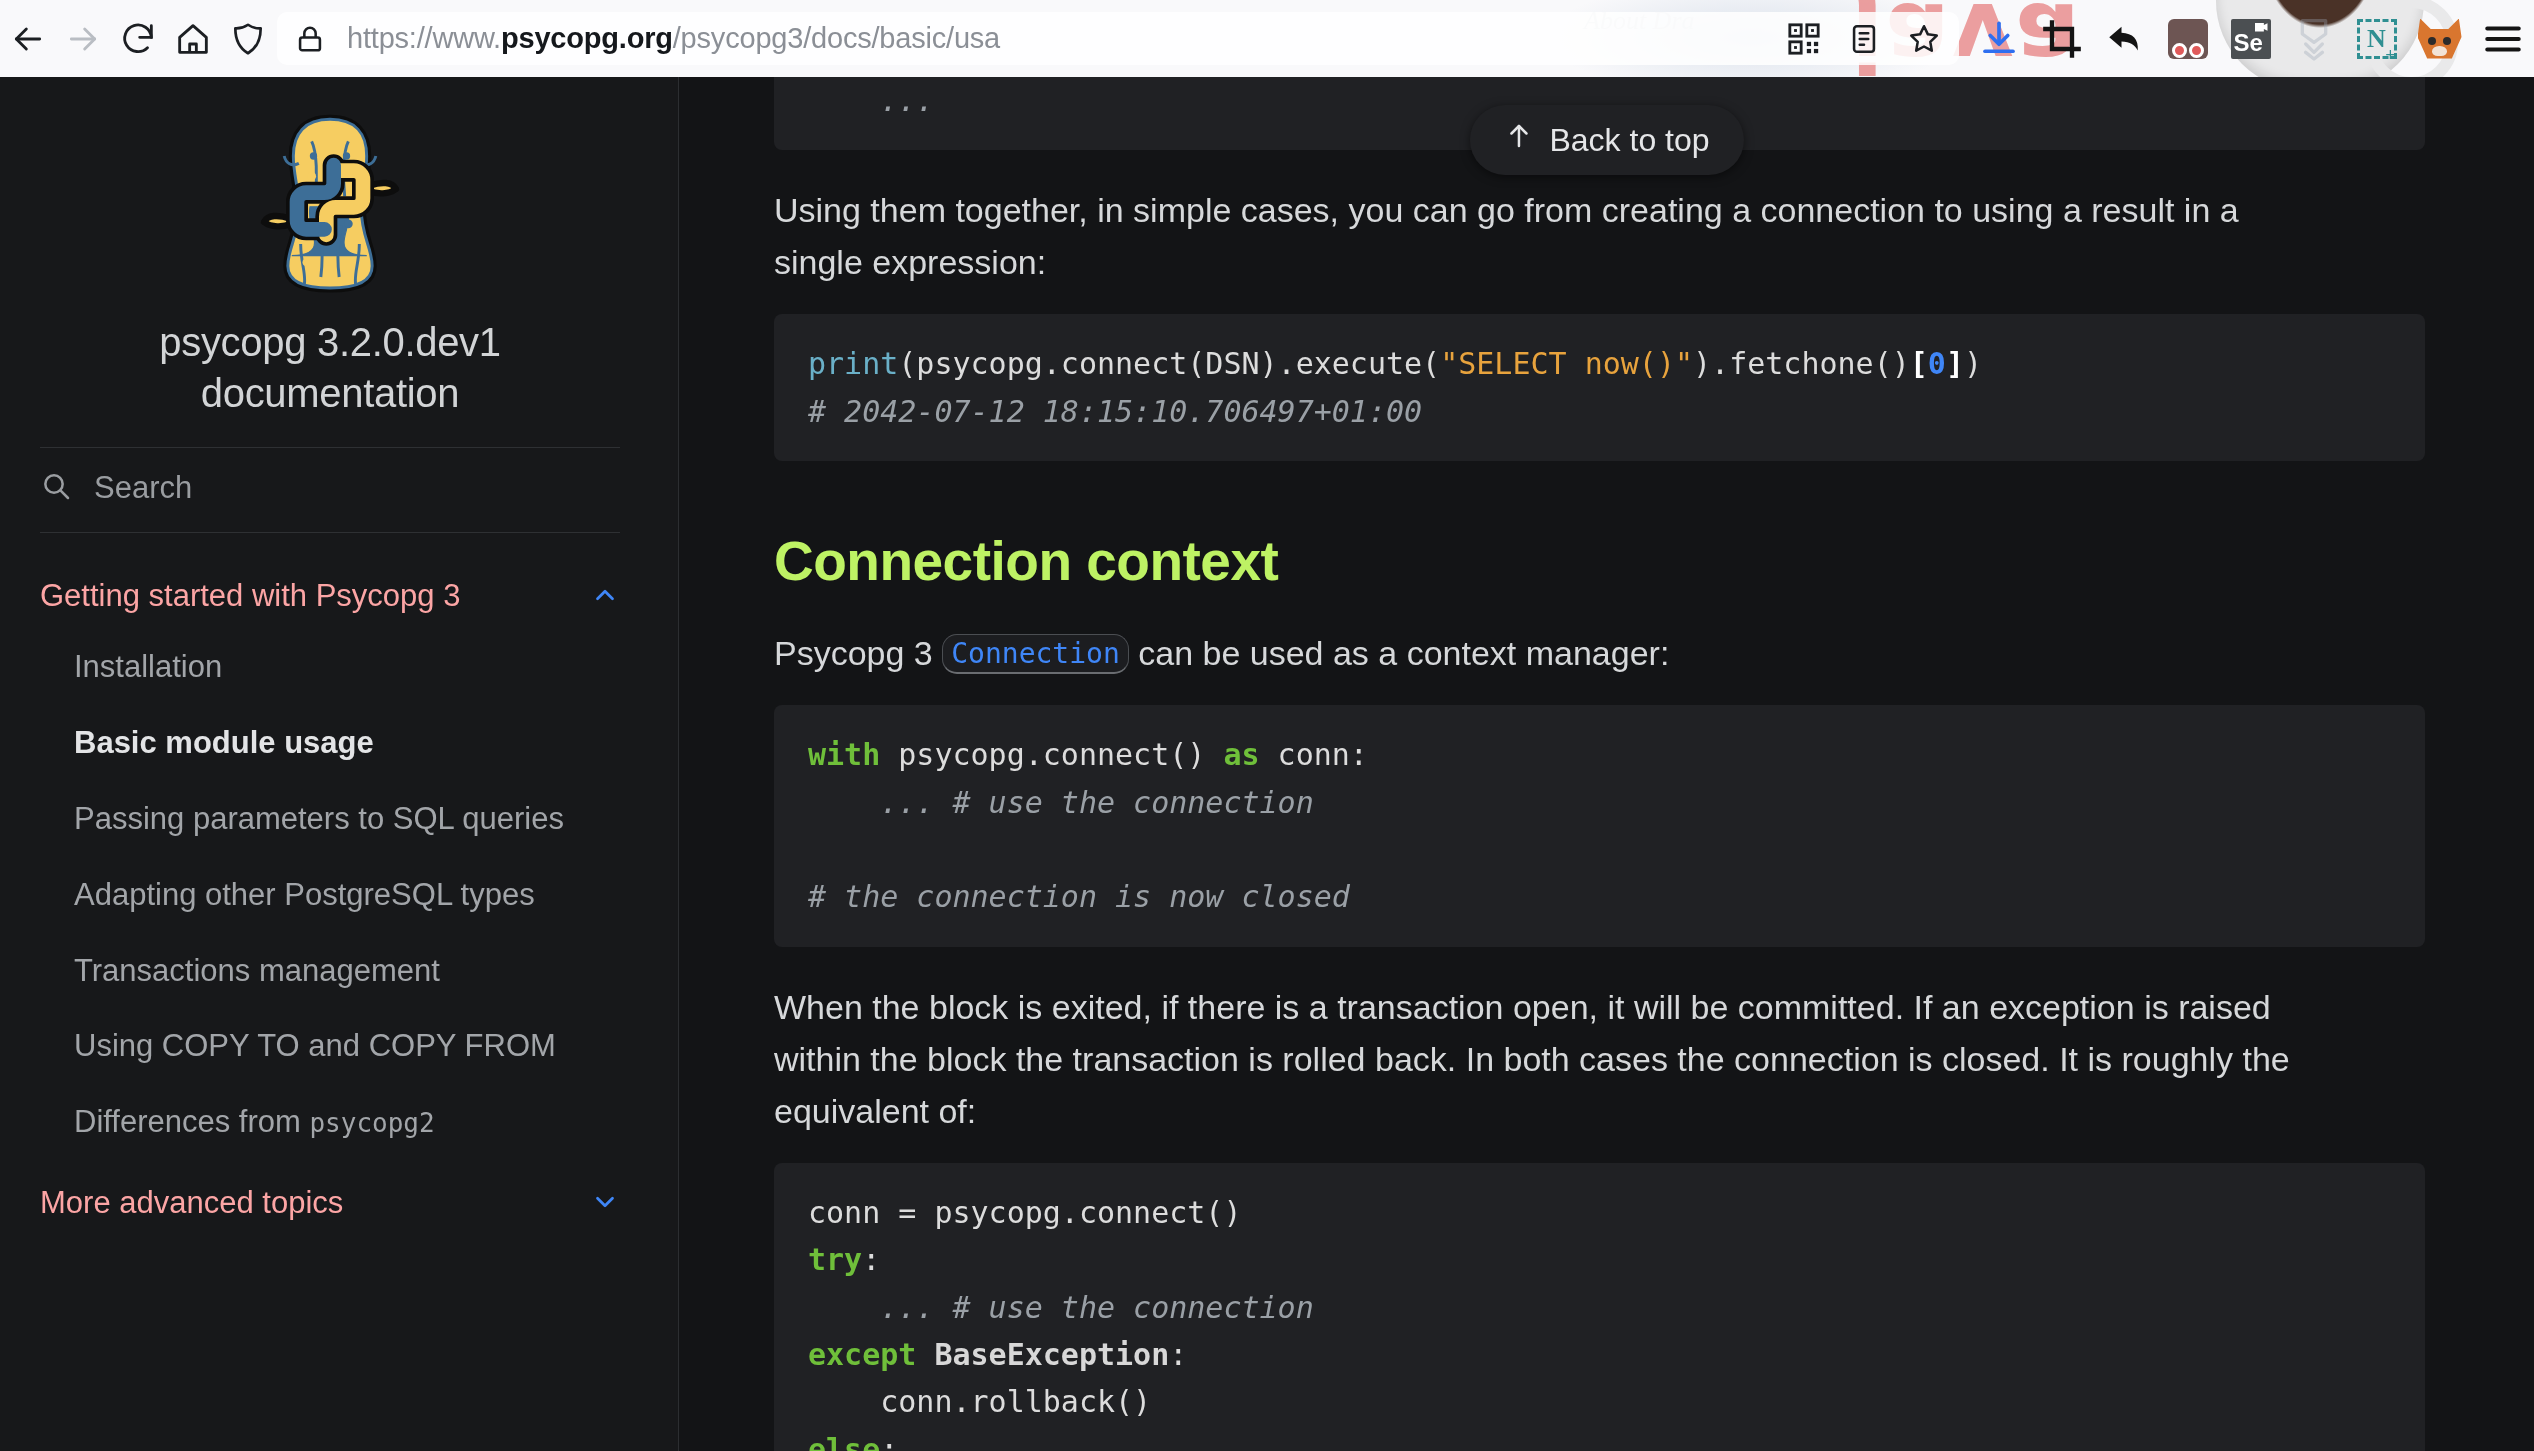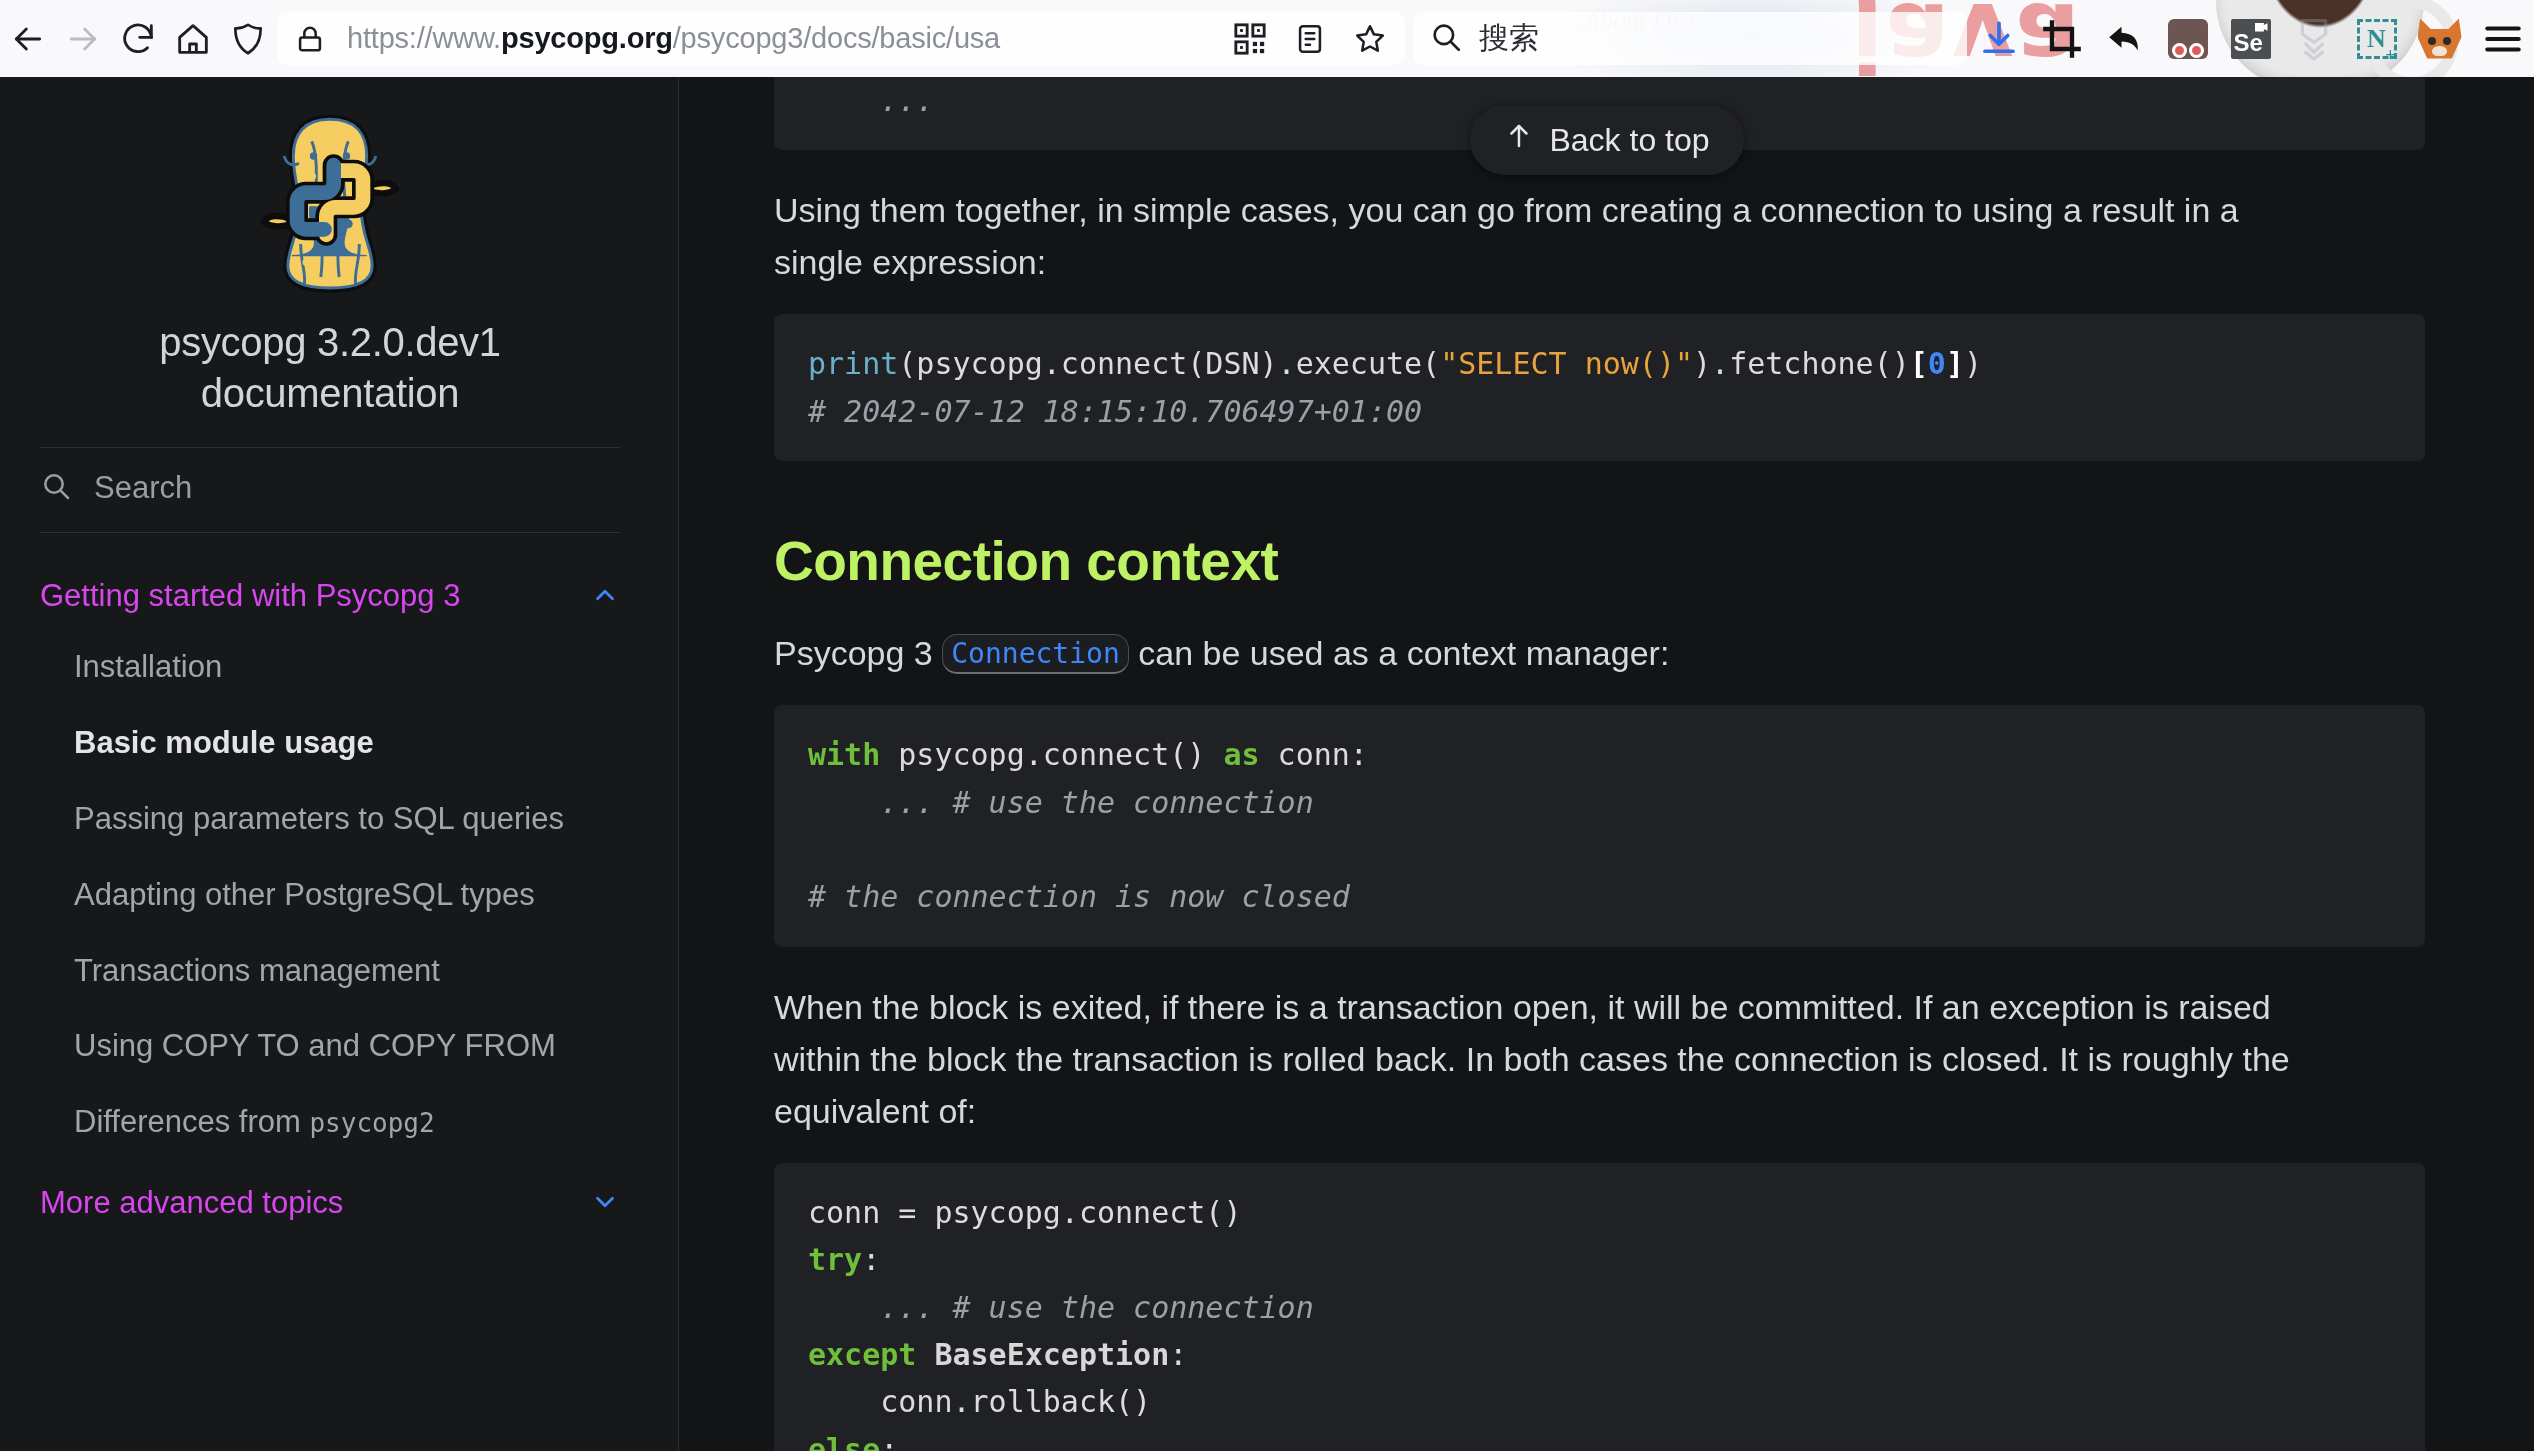--- a/index.html
+++ b/index.html
@@ -129,21 +129,21 @@
   }
   #search-wrap {
     margin: 0 40px; padding: 22px 0 26px 0;
     border-top: 1px solid #2e3033; border-bottom: 1px solid #2e3033;
     display: flex; align-items: center; gap: 22px;
   }
   #sb-search-ph { color: #9a9da1; font-size: 31px; }
 
   #nav { padding: 34px 40px 0 40px; }
   .nav-top {
-    color: #d946ef; font-size: 31px; line-height: 1.35;
+    color: #fca5a5; font-size: 31px; line-height: 1.35;
     display: flex; align-items: flex-start; justify-content: space-between;
     gap: 4px; padding: 8px 0;
   }
   .nav-top .chev { flex: 0 0 auto; margin-top: 4px; }
   .nav-sub {
     color: #a2a5a9; font-size: 31px; line-height: 1.35;
     padding: 17px 0 17px 34px;
   }
   .nav-sub.current { color: #e3e4e6; font-weight: bold; }
   .nav-sub code {
@@ -271,29 +271,20 @@
           <path d="M9 8h6M9 12h6M9 16h3"></path>
         </svg>
     </div>
     <div class="ubtn">
       <svg width="36" height="36" viewBox="0 0 24 24" fill="none" stroke="#1c1f23" stroke-width="1.7" stroke-linejoin="round">
           <path d="M12 3.5l2.6 5.4 5.9.8-4.3 4.2 1 5.9-5.2-2.8-5.2 2.8 1-5.9L3.5 9.7l5.9-.8z"></path>
         </svg>
     </div>
   </div>
 
-  <div id="search-box">
-    <span>
-      <svg width="34" height="34" viewBox="0 0 24 24" fill="none" stroke="#1c1f23" stroke-width="1.9" stroke-linecap="round">
-          <circle cx="10.5" cy="10.5" r="6.5"></circle>
-          <path d="M15.5 15.5L21 21"></path>
-        </svg>
-    </span>
-    <span class="ph">搜索</span>
-  </div>
 
   <div id="ext-icons">
     <div class="ext ext-dl">
       <svg width="42" height="42" viewBox="0 0 24 24" fill="none" stroke="#2f6ff0" stroke-width="2.1" stroke-linecap="round" stroke-linejoin="round">
           <path d="M12 3v11"></path>
           <path d="M7 10l5 5 5-5"></path>
           <path d="M4 19h16"></path>
         </svg>
     </div>
     <div class="ext">

